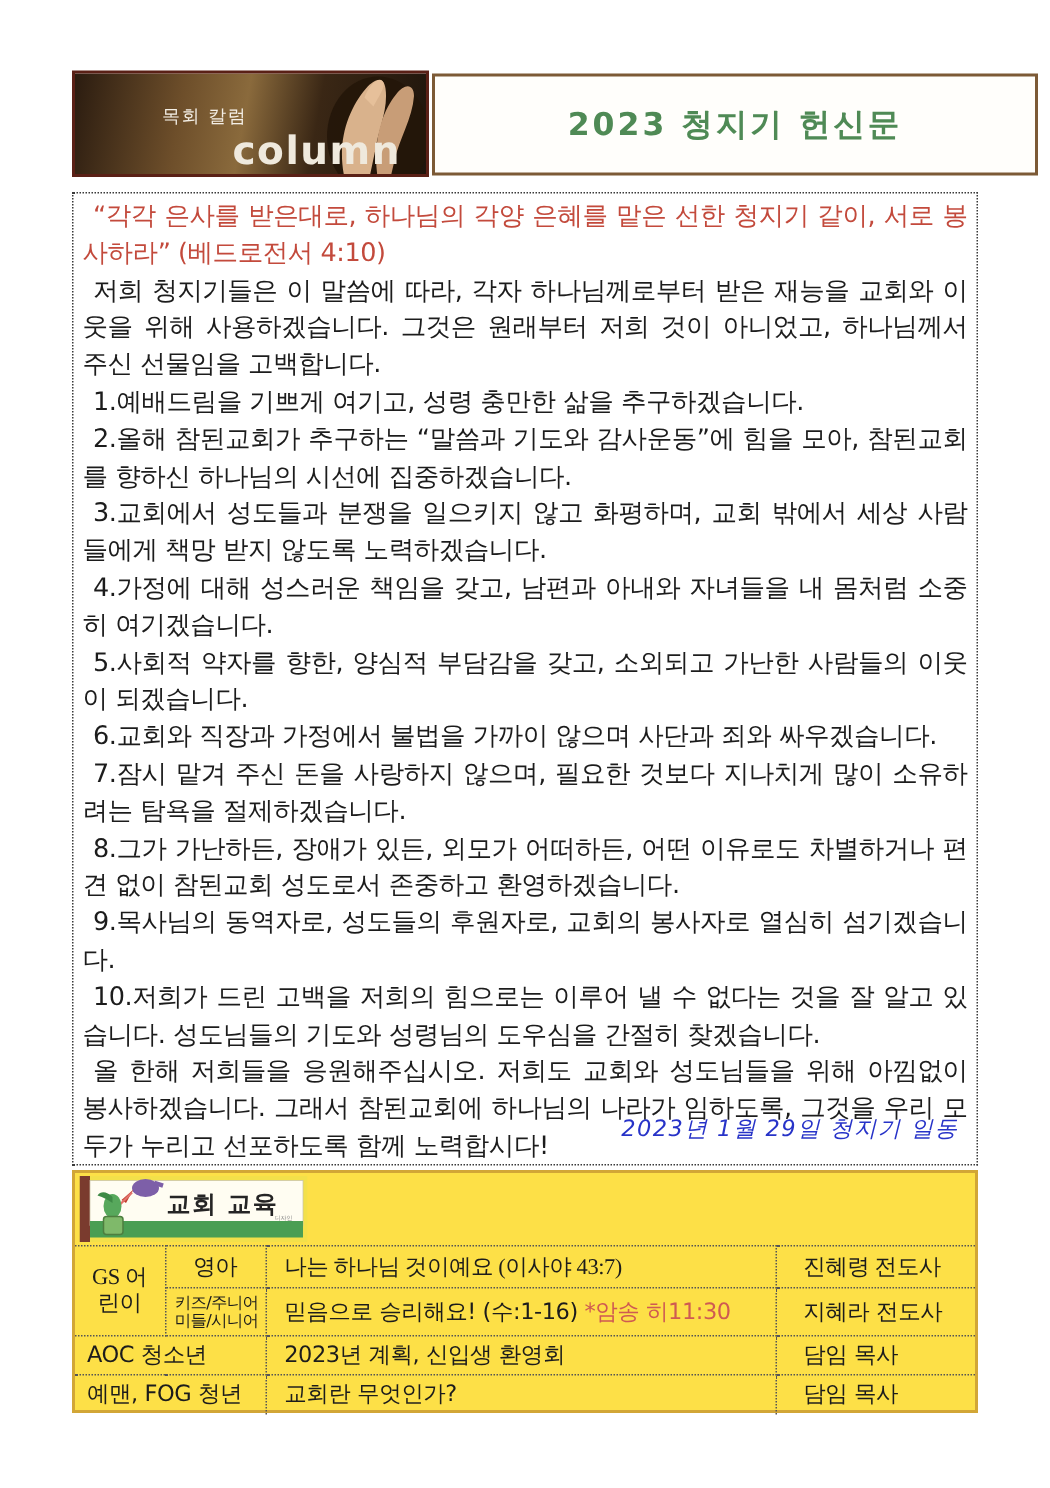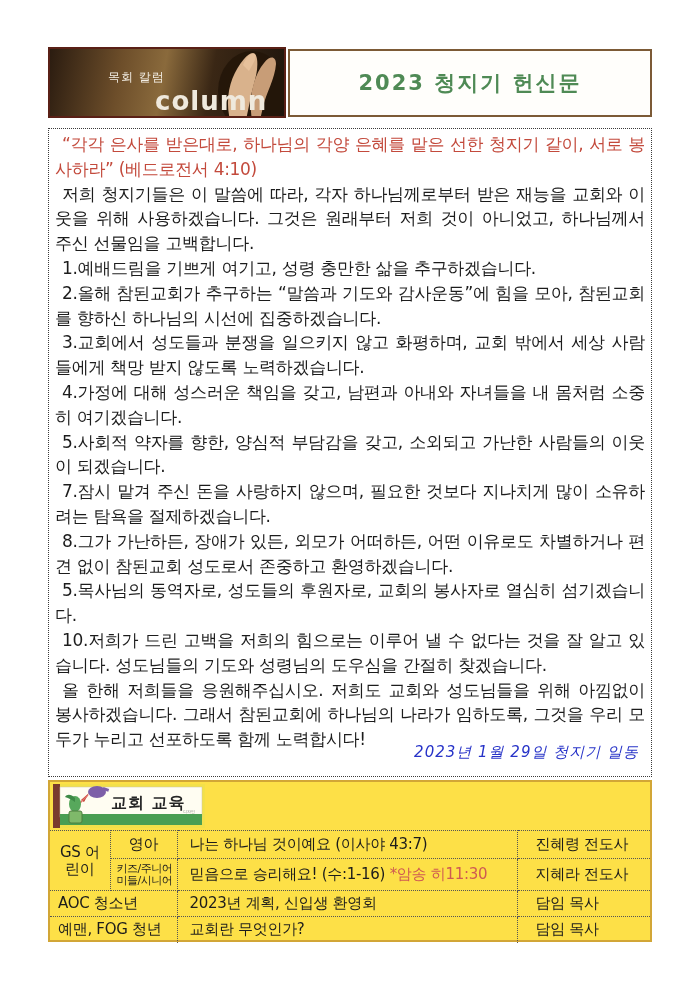--- a/index.html
+++ b/index.html
@@ -19,21 +19,21 @@
   .hdr-left svg.hands { position: absolute; right: -6px; top: -4px; }
   .hdr-left .ko {
     position: absolute; left: 58px; top: 20px;
     color: #f4efe6; font-size: 12px; letter-spacing: 1px;
   }
   .hdr-left .en {
     position: absolute; left: 105px; top: 37px;
     color: #efe9dd; font-size: 26px; font-weight: bold; letter-spacing: 1px;
   }
   .hdr-right {
-    position: absolute; left: 288px; top: 49px; width: 364px; height: 68px;
+    position: absolute; left: 288px; top: 49px; width: 404px; height: 68px;
     border: 2px solid #7c5a36; background: #fffefb;
     display: flex; align-items: center; justify-content: center; text-align: center;
   }
   .hdr-right .title {
     color: #4f8a55; font-size: 21px; font-weight: bold; letter-spacing: 2px;
   }
 
   
   .body-box {
     position: absolute; left: 48px; top: 128px; width: 604px; height: 649px;
@@ -60,21 +60,21 @@
   }
   .edu-table {
     position: absolute; left: 0; top: 48px; width: 600px;
     border-collapse: collapse; table-layout: fixed; font-size: 15px;
   }
   .edu-table td {
     border: 1px dotted #555; padding: 2px 6px; vertical-align: middle;
     letter-spacing: -0.3px; overflow: hidden; white-space: nowrap;
   }
   .edu-table td.wrap { white-space: normal; text-align: center; line-height: 17px; }
-  .edu-table tr.r1 { height: 28px; }
+  .edu-table tr.r1 { height: 28px; font-family: Liberation Serif, serif; }
   .edu-table tr.r2 { height: 32px; margin-left: 16px; }
   .edu-table tr.r3 { height: 26px; }
   .edu-table tr.r4 { height: 26px; }
   .edu-table td.center { text-align: center; }
   .edu-table td.teacher { padding-left: 18px; }
   .edu-table td.content { padding-left: 12px; }
   .edu-table td.group { padding-left: 8px; }
   .small2 { font-size: 11px; line-height: 12px; display: block; letter-spacing: -0.5px; }
   .memory { color: #cf5a52; }
   
@@ -100,23 +100,24 @@
 </div>
 
 <div class="body-box">
   <p class="quote">“각각 은사를 받은대로, 하나님의 각양 은혜를 맡은 선한 청지기 같이, 서로 봉사하라” (베드로전서 4:10)</p>
   <p>저희 청지기들은 이 말씀에 따라, 각자 하나님께로부터 받은 재능을 교회와 이웃을 위해 사용하겠습니다. 그것은 원래부터 저희 것이 아니었고, 하나님께서 주신 선물임을 고백합니다.</p>
   <p>1.예배드림을 기쁘게 여기고, 성령 충만한 삶을 추구하겠습니다.</p>
   <p>2.올해 참된교회가 추구하는 “말씀과 기도와 감사운동”에 힘을 모아, 참된교회를 향하신 하나님의 시선에 집중하겠습니다.</p>
   <p>3.교회에서 성도들과 분쟁을 일으키지 않고 화평하며, 교회 밖에서 세상 사람들에게 책망 받지 않도록 노력하겠습니다.</p>
   <p>4.가정에 대해 성스러운 책임을 갖고, 남편과 아내와 자녀들을 내 몸처럼 소중히 여기겠습니다.</p>
   <p>5.사회적 약자를 향한, 양심적 부담감을 갖고, 소외되고 가난한 사람들의 이웃이 되겠습니다.</p>
+  <p>6.교회와 직장과 가정에서 불법을 가까이 않으며 사단과 죄와 싸우겠습니다.</p>
   <p>7.잠시 맡겨 주신 돈을 사랑하지 않으며, 필요한 것보다 지나치게 많이 소유하려는 탐욕을 절제하겠습니다.</p>
   <p>8.그가 가난하든, 장애가 있든, 외모가 어떠하든, 어떤 이유로도 차별하거나 편견 없이 참된교회 성도로서 존중하고 환영하겠습니다.</p>
-  <p>5.목사님의 동역자로, 성도들의 후원자로, 교회의 봉사자로 열심히 섬기겠습니다.</p>
+  <p>9.목사님의 동역자로, 성도들의 후원자로, 교회의 봉사자로 열심히 섬기겠습니다.</p>
   <p>10.저희가 드린 고백을 저희의 힘으로는 이루어 낼 수 없다는 것을 잘 알고 있습니다. 성도님들의 기도와 성령님의 도우심을 간절히 찾겠습니다.</p>
   <p>올 한해 저희들을 응원해주십시오. 저희도 교회와 성도님들을 위해 아낌없이 봉사하겠습니다. 그래서 참된교회에 하나님의 나라가 임하도록, 그것을 우리 모두가 누리고 선포하도록 함께 노력합시다!</p>
   <span class="signature">2023년 1월 29일 청지기 일동</span>
 </div>
 
 <div class="edu-block">
   <svg class="edu-banner" viewBox="0 0 152 44">
     <rect x="0" y="0" width="152" height="44" fill="#f3e04a"></rect>
     <rect x="0" y="0" width="7" height="44" fill="#7a3b2e"></rect>
     <rect x="7" y="3" width="142" height="30" fill="#fffdf2" stroke="#c9c3a8" stroke-width="0.5"></rect>

